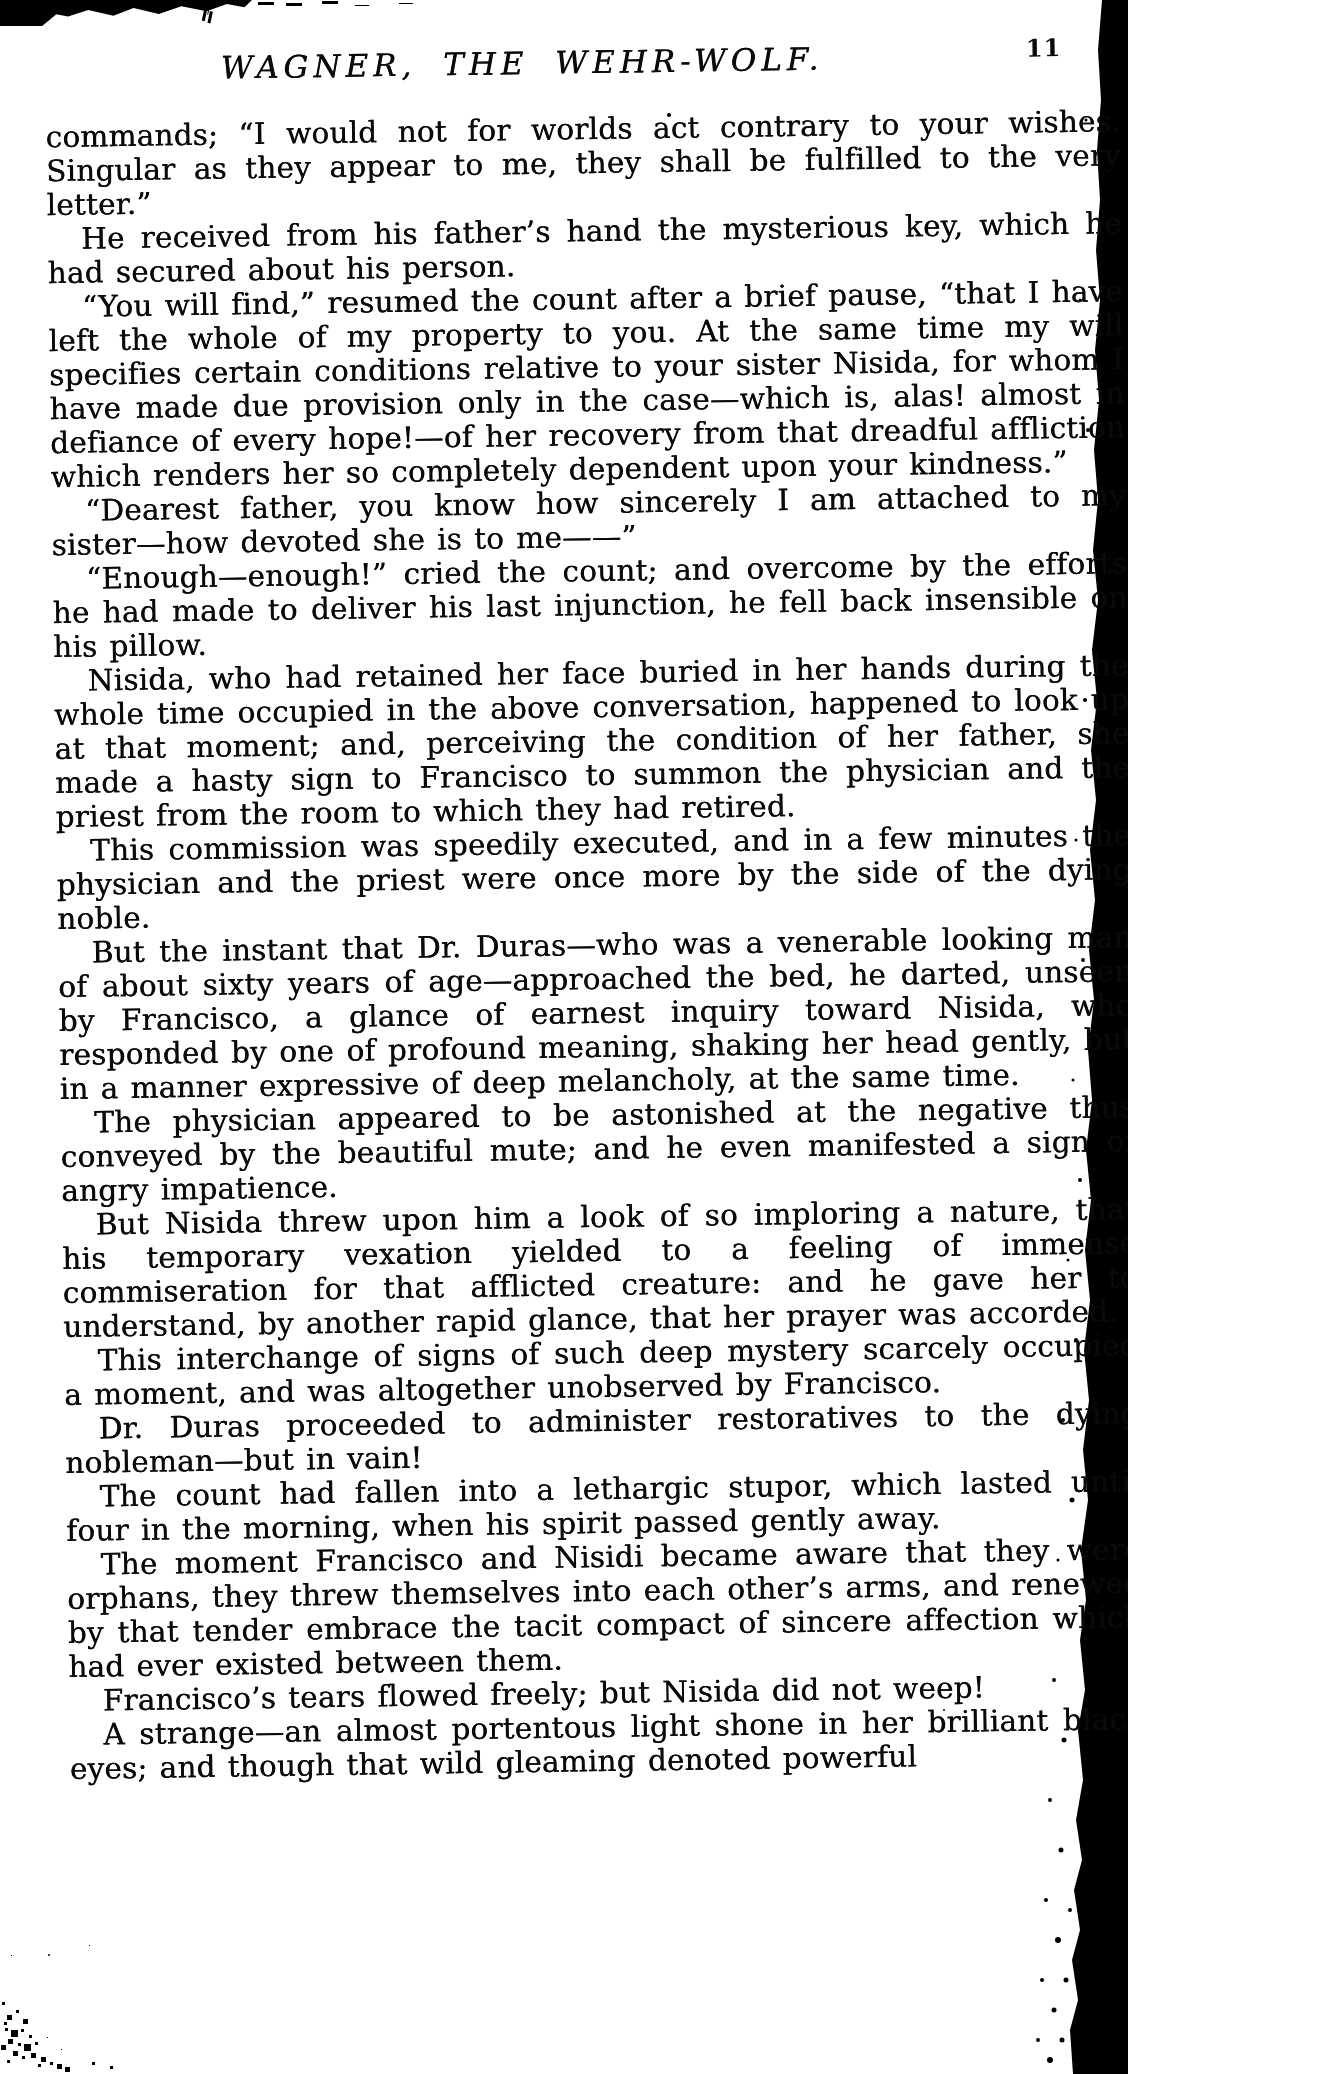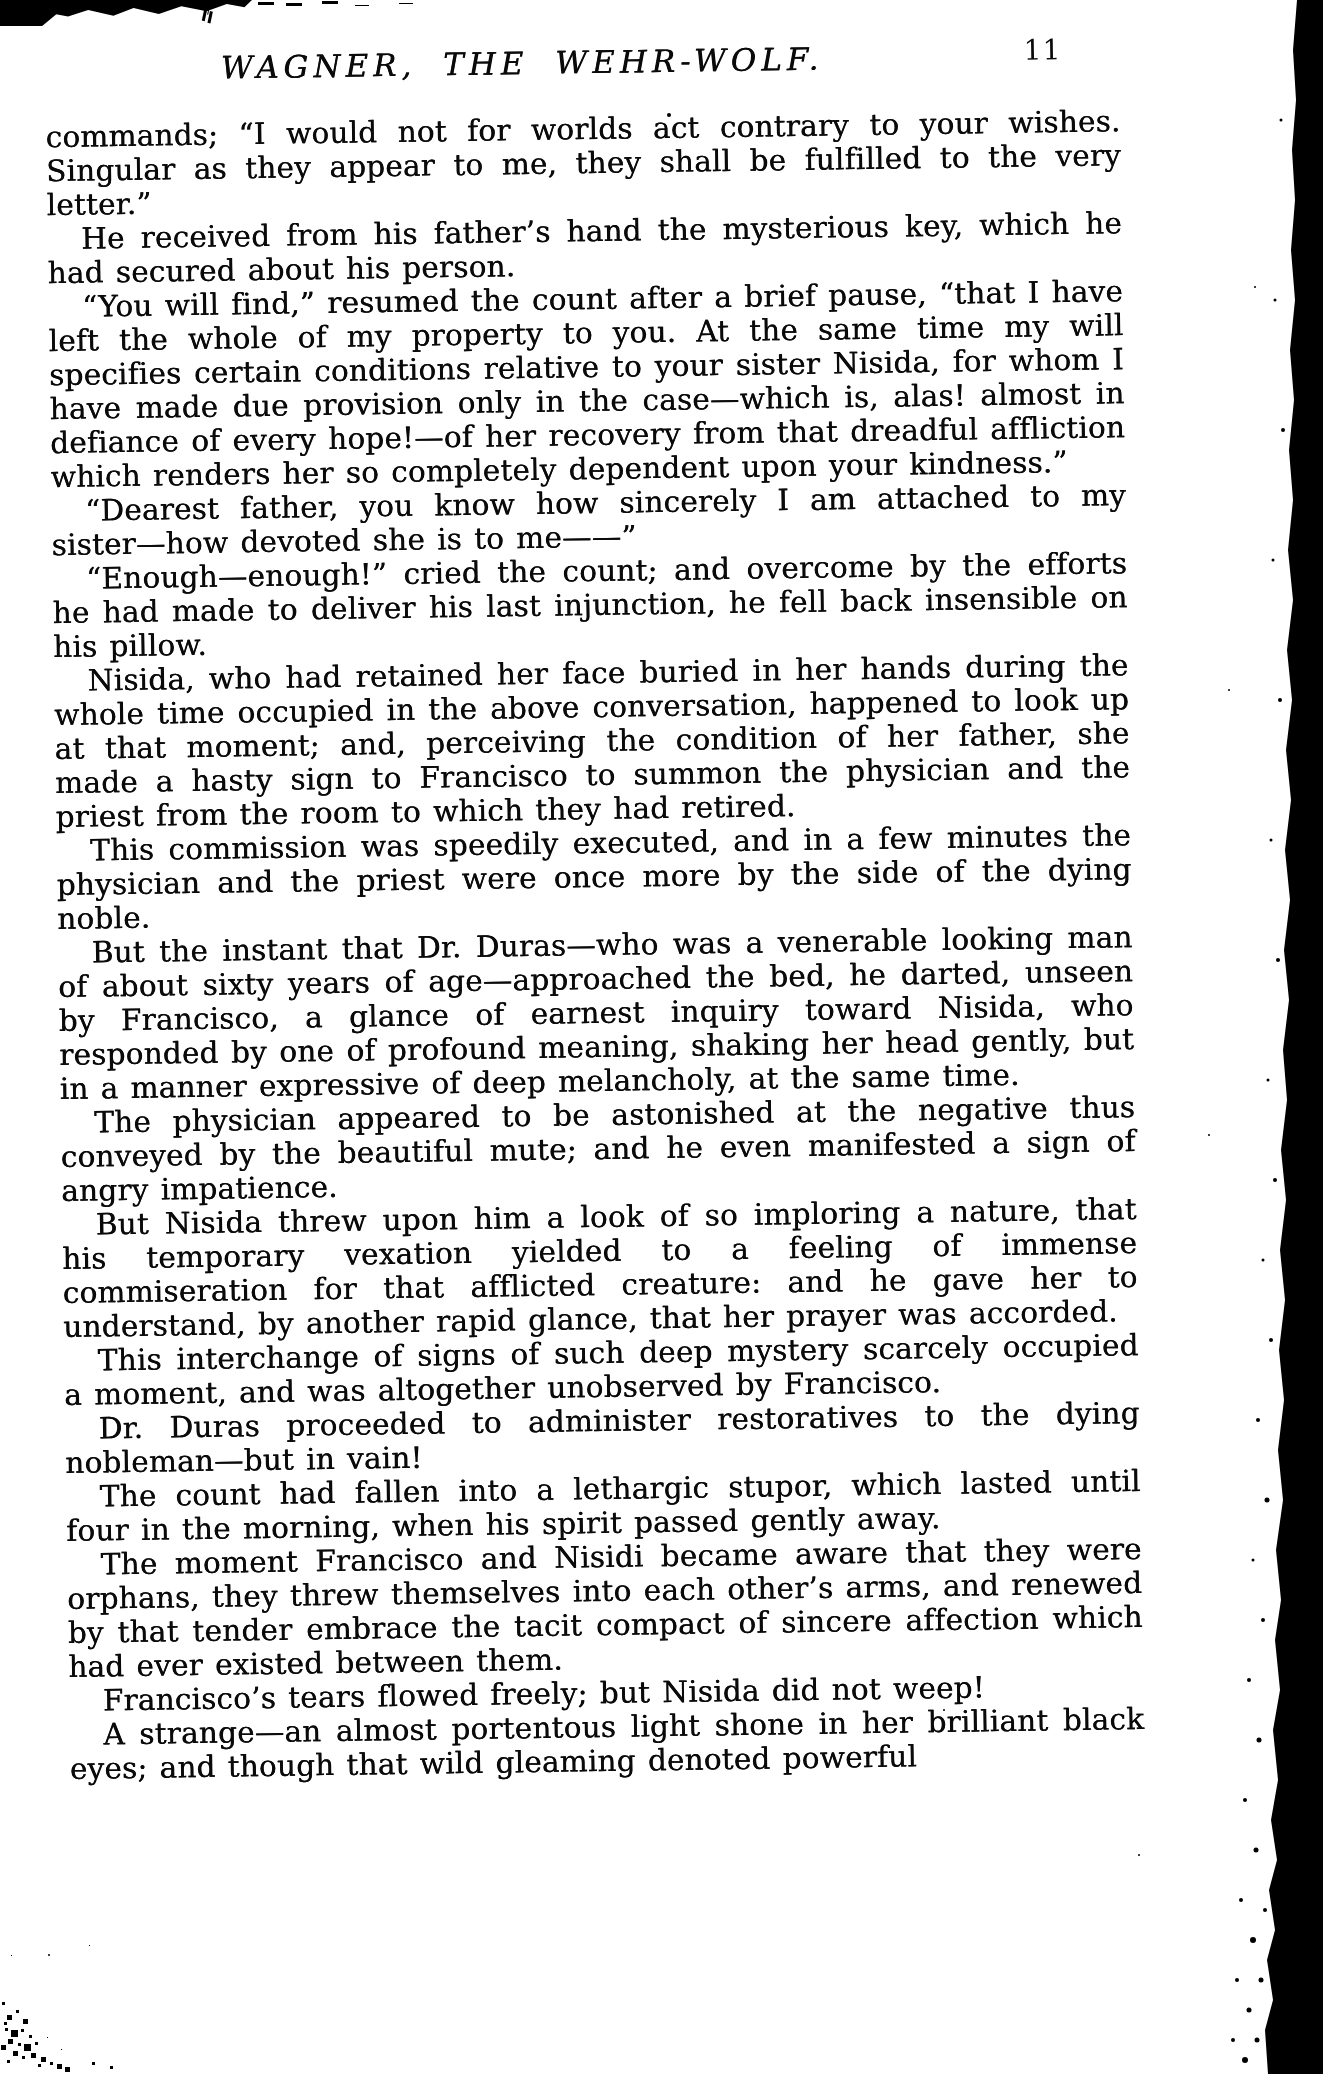--- a/index.html
+++ b/index.html
@@ -1,18 +1,18 @@
 <!DOCTYPE html>
 <html><head>
 <meta charset="utf-8">
 <style>
   html, body { margin: 0; padding: 0; background: #ffffff; }
   .page {
     position: relative;
-    width: 1323px;
+    width: 1128px;
     height: 2074px;
     background: #ffffff;
     overflow: hidden;
     font-family: "DejaVu Serif", serif;
     color: #0a0a0a;
   }
 
   
   .content {
     position: absolute;
@@ -35,22 +35,22 @@
     letter-spacing: 5px;
     word-spacing: 12px;
     padding-right: 120px;
     white-space: nowrap;
     text-shadow: 0.4px 0 0 currentColor;
   }
   .page-number {
     position: absolute;
     right: 58px;
     top: -4px;
-    font-size: 28px;
-    font-weight: normal;
+    font-size: 24px;
+    font-weight: bold;
     font-style: normal;
     letter-spacing: 1px;
   }
   .body-text {
     font-size: 29.5px;
     line-height: 34px;
     text-align: justify;
     word-spacing: 2.5px;
     letter-spacing: 0.2px;
     text-shadow: 0.35px 0 0 currentColor;

